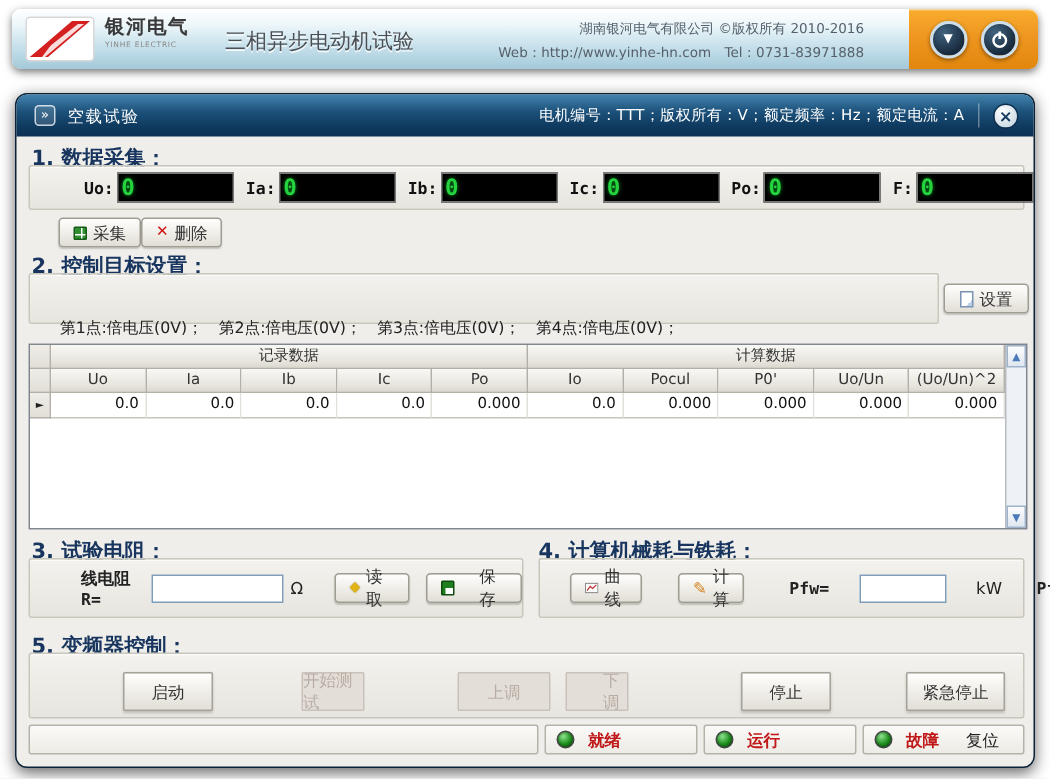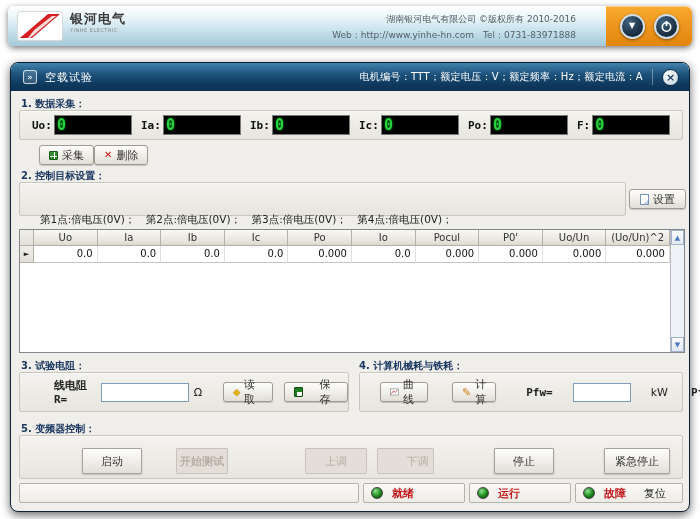--- a/index.html
+++ b/index.html
@@ -68,21 +68,21 @@
   .tb-title{ font-size:11px; margin-left:8px; letter-spacing:1px; }
   .tb-motor{ margin-left:auto; font-size:10px; letter-spacing:.3px; }
   .tb-div{ width:1px; height:16px; background:rgba(255,255,255,.35); margin:0 9px; }
   .close-btn{
     width:17px; height:17px; border-radius:50%; margin-right:10px;
     background:radial-gradient(circle at 35% 30%, #ffffff, #cddbe4 75%);
     color:#123a5e; font-size:11px; font-weight:bold; line-height:16px; text-align:center;
     border:1px solid #0c2e4d; cursor:pointer;
   }
   
-  .sec-label{ position:absolute; font-size:10px; font-weight:bold; color:#17355e; }
+  .sec-label{ position:absolute; font-size:14px; font-weight:bold; color:#17355e; }
   .box{
     position:absolute; background:linear-gradient(180deg,#f3f2ee 0%,#e7e5de 100%);
     border:1px solid #c9c7bc; border-radius:2px; box-shadow:inset 0 1px 0 #fbfaf8;
   }
   
   .disp-row{ display:flex; align-items:center; height:100%; padding:0 4px; }
   .disp{ flex:1; display:flex; align-items:center; justify-content:flex-start; padding-left:8px; }
   .disp-label{ font-family:"DejaVu Sans Mono", monospace; font-size:11px; font-weight:bold; color:#111; margin-right:2px; }
   .disp-screen{
     width:78px; height:20px; background:#000; border:1px solid #7a7a7a;
@@ -168,20 +168,21 @@
       <svg class="logo-swoosh" width="44" height="28" viewBox="0 0 44 28">
         <path d="M2 26 L30 2 L42 2 L14 26 Z" fill="#d42020"></path>
         <path d="M6 26 L34 4 L38 4 L12 26 Z" fill="#fff" opacity="0.85"></path>
         <path d="M2 26 L22 10 L10 26 Z" fill="#d42020"></path>
       </svg>
     </div>
     <div class="brand">
       <div class="brand-cn">银河电气</div>
       <div class="brand-en">YINHE ELECTRIC</div>
     </div>
+    <div class="app-title">三相异步电动机试验</div>
     <div class="company-info">
       <div class="l1">湖南银河电气有限公司 ©版权所有  2010-2016</div>
       <div class="l2">Web：http://www.yinhe-hn.com　Tel：0731-83971888</div>
     </div>
     <div class="orange-panel">
       <div class="circle-btn">
         <span class="min-glyph">▼</span>
       </div>
       <div class="circle-btn">
         <svg width="13" height="13" viewBox="0 0 13 13">
@@ -190,29 +191,29 @@
         </svg>
       </div>
     </div>
   </div>
 
   <div class="panel">
 
     <div class="titlebar">
       <div class="tb-icon">»</div>
       <div class="tb-title">空载试验</div>
-      <div class="tb-motor">电机编号：TTT；额定电压：V；额定频率：Hz；额定电流：A</div>
+      <div class="tb-motor">电机编号：TTT；版权所有：V；额定频率：Hz；额定电流：A</div>
       <div class="tb-div"></div>
       <div class="close-btn">
         <span>×</span>
       </div>
     </div>
 
     <div class="sec-label" style="left:10px; top:34px;">1. 数据采集：</div>
-    <div class="box" style="left:8px; top:47px; width:664px; height:30px;">
+    <div class="box" style="left:8px; top:47px; width:664px; height:30px;padding-left:24px;">
       <div class="disp-row">
         <div class="disp">
           <span class="disp-label">Uo:</span>
           <span class="disp-screen">
               <span class="disp-value">0</span>
             </span>
         </div>
         <div class="disp">
           <span class="disp-label">Ia:</span>
           <span class="disp-screen">
@@ -263,20 +264,25 @@
         <div>第5点:倍电压(0V)；　第6点:倍电压(0V)；　第7点:倍电压(0V)；</div>
       </div>
     </div>
     <div class="sbtn" style="position:absolute; left:618px; top:126px; width:57px;">
       <span class="ico-page"></span>
       <span>设置</span>
     </div>
 
     <div class="tbl" style="left:8px; top:166px; width:666px; height:124px;">
       <div class="tbl-grid">
+        <div class="trow">
+          <div class="selcol"></div>
+          <div class="gcell">记录数据</div>
+          <div class="gcell">计算数据</div>
+        </div>
         <div class="trow">
           <div class="selcol"></div>
           <div class="hcell">Uo</div>
           <div class="hcell">Ia</div>
           <div class="hcell">Ib</div>
           <div class="hcell">Ic</div>
           <div class="hcell">Po</div>
           <div class="hcell">Io</div>
           <div class="hcell">Pocul</div>
           <div class="hcell">P0'</div>
@@ -339,23 +345,23 @@
         <span class="unit">kW</span>
         <span class="field-label" style="margin-left:3px;">Pfe=</span>
         <input class="tinput" style="width: 58px;" value="">
 
       </div>
     </div>
 
     <div class="sec-label" style="left:10px; top:359px;">5. 变频器控制：</div>
     <div class="box" style="left:8px; top:372px; width:664px; height:44px;">
       <div class="bigbtn" style="left:62px;  width:60px;">启动</div>
-      <div class="bigbtn disabled" style="left:156px; width:52px;font-weight:bold;">开始测试</div>
+      <div class="bigbtn disabled" style="left:181px; width:42px;">开始测试</div>
       <div class="bigbtn disabled" style="left:285px; width:62px;">上调</div>
-      <div class="bigbtn disabled" style="left:357px; width:57px;padding-left:24px;">下调</div>
+      <div class="bigbtn disabled" style="left:357px; width:42px;padding-left:24px;">下调</div>
       <div class="bigbtn" style="left:474px; width:60px;">停止</div>
       <div class="bigbtn" style="left:584px; width:66px;">紧急停止</div>
     </div>
 
     <div class="statbox" style="left:8px; top:420px; width:340px;"></div>
     <div class="statbox" style="left:352px; top:420px; width:102px;">
       <span class="led"></span>
       <span class="stat-label">就绪</span>
     </div>
     <div class="statbox" style="left:458px; top:420px; width:102px;">

